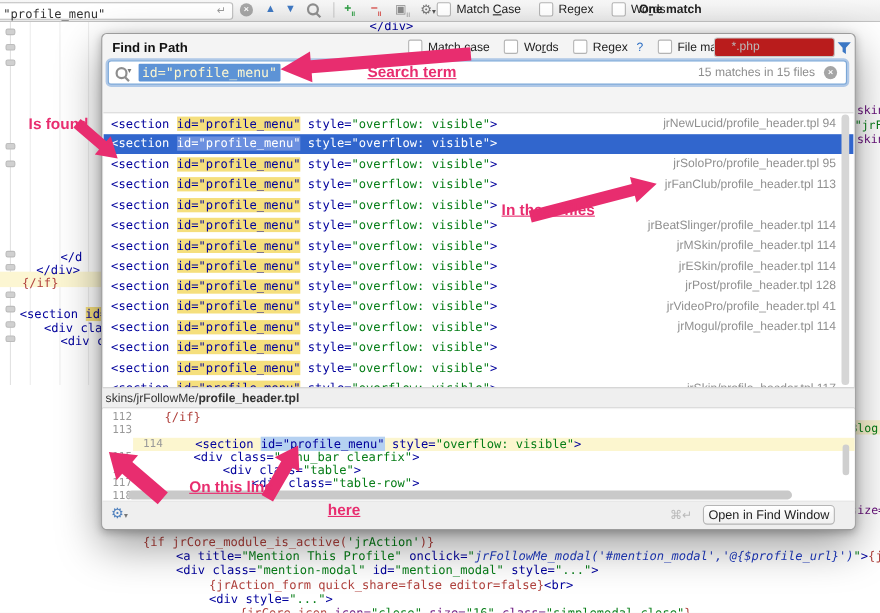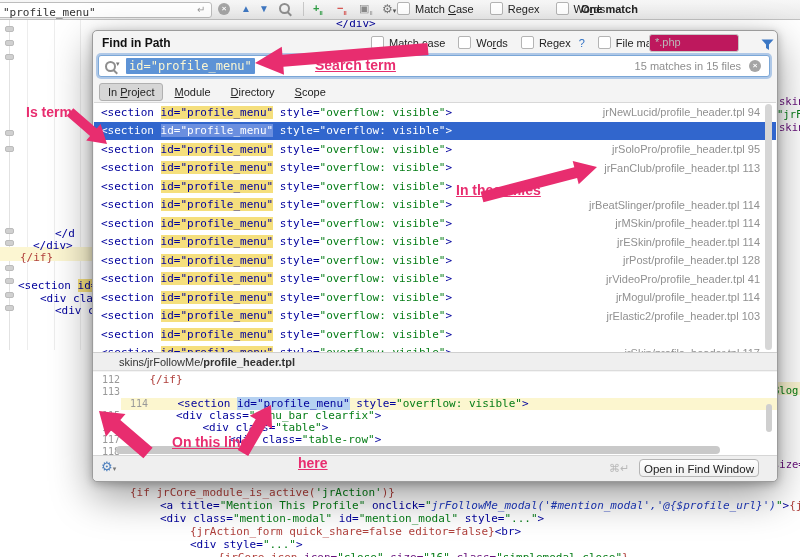--- a/index.html
+++ b/index.html
@@ -45,41 +45,41 @@
   #fb-gear i{font-style:normal;font-size:7px;color:#555;}
   .cb{display:flex;align-items:center;gap:5px;font-size:11px;color:#222;white-space:nowrap;}
   .cb .box{width:11px;height:11px;background:#fff;border:1px solid #b4b4b4;border-radius:2px;flex:none;}
   #fb-opts{position:absolute;left:397px;top:2px;display:flex;gap:16px;}
   #fb-status{position:absolute;left:581px;top:3px;font-size:11px;font-weight:bold;}
   
   #dialog{position:absolute;left:92px;top:30px;width:684px;height:450px;background:#f4f4f4;border:1px solid #9c9c9c;border-radius:5px;box-shadow:0 14px 40px rgba(0,0,0,.4),0 2px 8px rgba(0,0,0,.25);z-index:5;}
   #dlg-title{position:absolute;left:9px;top:5px;font-size:12px;font-weight:bold;color:#111;}
   #dlg-opts{position:absolute;left:278px;top:5px;display:flex;gap:13px;}
   .help{color:#2d6fc4;margin-left:3px;}
-  #mask-combo{position:absolute;left:556px;top:3px;width:78px;height:14px;border:1px solid #c6c6c6;border-radius:3px;background:#be185d;color:#bbb;font-size:11px;padding:1px 5px;line-height:13px;}
+  #mask-combo{position:absolute;left:556px;top:3px;width:78px;height:14px;border:1px solid #c6c6c6;border-radius:3px;background:#b91c1c;color:#bbb;font-size:11px;padding:1px 15px;line-height:13px;}
   #dlg-funnel{position:absolute;left:668px;top:6px;}
   #dlg-field{position:absolute;left:5px;top:24px;width:670px;height:20px;background:#fff;border:1px solid #7ba7d7;border-radius:3px;box-shadow:0 0 0 2px rgba(106,156,217,.5);}
   #dlg-mag{left:6px;top:5px;}
   #dlg-magcaret{position:absolute;left:17px;top:4px;font-size:7px;color:#777;}
   #dlg-query{position:absolute;left:27px;top:2px;font:12px "DejaVu Sans Mono",monospace;background:#5d93d6;color:#fbf6d2;padding:1px 3px;border-radius:1px;white-space:pre;}
   #dlg-summary{position:absolute;right:28px;top:4px;font-size:11px;color:#8e8e8e;}
   #dlg-clear{right:8px;top:4px;left:auto;}
   #dlg-tabs{position:absolute;left:6px;top:52px;display:flex;gap:2px;font-size:11px;}
   .tab{padding:2px 8px;color:#222;border:1px solid transparent;border-radius:3px;white-space:nowrap;}
   .tab.selected{background:#d6d6d6;border-color:#b0b0b0;}
   #results{position:absolute;left:1px;top:71px;width:682px;height:250px;background:#fff;overflow:hidden;border-top:1px solid #d8d8d8;}
   .row{height:18.5px;display:flex;justify-content:space-between;align-items:center;padding:0 16px 0 7px;}
   .rcode{font:11px "DejaVu Sans Mono",monospace;white-space:pre;}
   .rfile{font-size:11px;color:#909090;white-space:pre;}
   .row.selected{background:#3166cd;}
   .row.selected .rfile{color:#fff;font-weight:bold;}
   .row.selected .c-tag,.row.selected .c-val{color:#fff;}
   .row.selected .c-hl{background:#6b8fdf;color:#fff;}
   #list-scroll{position:absolute;right:5px;top:73px;width:7px;height:246px;background:#d6d6d6;border-radius:4px;}
-  #pv-head{position:absolute;left:0;top:321px;width:100%;height:19px;background:#efefef;border-top:1px solid #cfcfcf;border-bottom:1px solid #dcdcdc;font-size:11px;color:#333;line-height:19px;padding-left:26px;box-sizing:border-box;}
+  #pv-head{position:absolute;left:0;top:321px;width:100%;height:19px;background:#efefef;border-top:1px solid #cfcfcf;border-bottom:1px solid #dcdcdc;font-size:11px;color:#333;line-height:19px;padding-left:3px;box-sizing:border-box;}
   #preview{position:absolute;left:0;top:341px;width:684px;height:84px;background:#fff;overflow:hidden;}
   .pline{position:absolute;left:0;width:100%;height:12px;font:11px "DejaVu Sans Mono",monospace;line-height:12px;white-space:pre;}
   .pline.current{background:#fcf6cf;}
   .ln{position:absolute;left:9px;color:#999;font-size:10px;}
   .pcode{position:absolute;left:30px;}
   #pv-hscroll{position:absolute;left:23px;top:74px;width:604px;height:8px;background:#c9c9c9;border-radius:4px;}
   #pv-vscroll{position:absolute;right:5px;top:32px;width:6px;height:28px;background:#cfcfcf;border-radius:3px;}
   #dlg-footer{position:absolute;left:0;bottom:0;width:100%;height:25px;background:#efefef;border-top:1px solid #d6d6d6;border-radius:0 0 5px 5px;}
   #gear2{position:absolute;left:8px;top:3px;color:#4d7fbd;font-size:13px;}
   #gear2 i{font-style:normal;font-size:7px;color:#777;}
@@ -190,26 +190,20 @@
         <path d="M0.5 0.5 H12.5 L8 5.5 V11 L5 9 V5.5 Z" fill="#3b77c4"></path>
       </svg>
   </span>
   <div id="dlg-field">
     <span class="mag" id="dlg-mag"></span>
     <span id="dlg-magcaret">▾</span>
     <span id="dlg-query">id="profile_menu"</span>
     <span id="dlg-summary">15 matches in 15 files</span>
     <span class="clear-btn" id="dlg-clear">×</span>
   </div>
-  <div id="dlg-tabs">
-      <div class="tab selected">In <u>P</u>roject</div>
-      <div class="tab"><u>M</u>odule</div>
-      <div class="tab"><u>D</u>irectory</div>
-      <div class="tab"><u>S</u>cope</div>
-    </div>
   <div id="results">
       <div class="row">
         <span class="rcode"><span class="c-tag">&lt;section </span><span class="c-hl">id="profile_menu"</span><span class="c-tag"> style=</span><span class="c-val">"overflow: visible"</span><span class="c-tag">&gt;</span></span>
         <span class="rfile">jrNewLucid/profile_header.tpl 94</span>
       </div>
       <div class="row selected">
         <span class="rcode"><span class="c-tag">&lt;section </span><span class="c-hl">id="profile_menu"</span><span class="c-tag"> style=</span><span class="c-val">"overflow: visible"</span><span class="c-tag">&gt;</span></span>
       </div>
       <div class="row">
         <span class="rcode"><span class="c-tag">&lt;section </span><span class="c-hl">id="profile_menu"</span><span class="c-tag"> style=</span><span class="c-val">"overflow: visible"</span><span class="c-tag">&gt;</span></span>
@@ -241,21 +235,20 @@
       <div class="row">
         <span class="rcode"><span class="c-tag">&lt;section </span><span class="c-hl">id="profile_menu"</span><span class="c-tag"> style=</span><span class="c-val">"overflow: visible"</span><span class="c-tag">&gt;</span></span>
         <span class="rfile">jrVideoPro/profile_header.tpl 41</span>
       </div>
       <div class="row">
         <span class="rcode"><span class="c-tag">&lt;section </span><span class="c-hl">id="profile_menu"</span><span class="c-tag"> style=</span><span class="c-val">"overflow: visible"</span><span class="c-tag">&gt;</span></span>
         <span class="rfile">jrMogul/profile_header.tpl 114</span>
       </div>
       <div class="row">
         <span class="rcode"><span class="c-tag">&lt;section </span><span class="c-hl">id="profile_menu"</span><span class="c-tag"> style=</span><span class="c-val">"overflow: visible"</span><span class="c-tag">&gt;</span></span>
-        <span class="rfile">jrElastic2/profile_header.tpl 103</span>
       </div>
       <div class="row">
         <span class="rcode"><span class="c-tag">&lt;section </span><span class="c-hl">id="profile_menu"</span><span class="c-tag"> style=</span><span class="c-val">"overflow: visible"</span><span class="c-tag">&gt;</span></span>
       </div>
       <div class="row">
         <span class="rcode"><span class="c-tag">&lt;section </span><span class="c-hl">id="profile_menu"</span><span class="c-tag"> style=</span><span class="c-val">"overflow: visible"</span><span class="c-tag">&gt;</span></span>
         <span class="rfile">jrSkin/profile_header.tpl 117</span>
       </div>
     </div>
   <div id="list-scroll"></div>
@@ -282,17 +275,17 @@
   </div>
 </div>
 
 <svg id="arrows" xmlns="http://www.w3.org/2000/svg">
   <polygon fill="#E82D6F" points="427.5,43 282.4,54.7 281.8,46.8 255,63 284,74.7 283.4,66.7 428.5,55"></polygon>
   <polygon fill="#E82D6F" points="66.7,115.8 90.1,136 86.2,140.5 107,144 100.6,123.9 96.7,128.4 73.3,108.2"></polygon>
   <polygon fill="#E82D6F" points="483.4,202.3 577.1,177.9 578.7,184.2 597,167 572.7,161 574.3,167.3 480.6,191.7"></polygon>
   <polygon fill="#E82D6F" points="152.6,447.7 120.3,420 125.5,413.9 99,411 105.9,436.7 111.1,430.6 143.4,458.3"></polygon>
   <polygon fill="#E82D6F" points="248.2,456 266.1,425.3 272.1,428.8 271,405 249.7,415.7 255.7,419.3 237.8,450"></polygon>
 </svg>
-<div class="anno u" style="left:315px;top:57px">Search term</div>
-<div class="anno" style="left:26px;top:104px">Is term</div>
+<div class="anno u" style="left:334px;top:57px">Search term</div>
+<div class="anno" style="left:26px;top:104px">Is found</div>
 <div class="anno u" style="left:456px;top:182px">In these files</div>
 <div class="anno u" style="left:172px;top:434px">On this line</div>
 <div class="anno u" style="left:298px;top:455px">here</div>
 
 </body></html>

